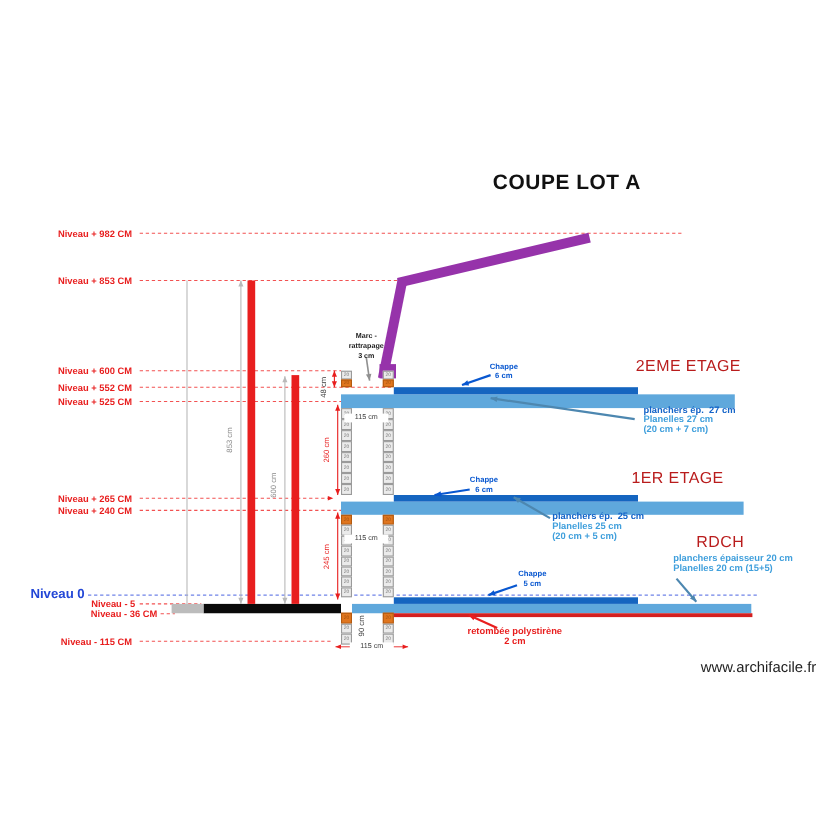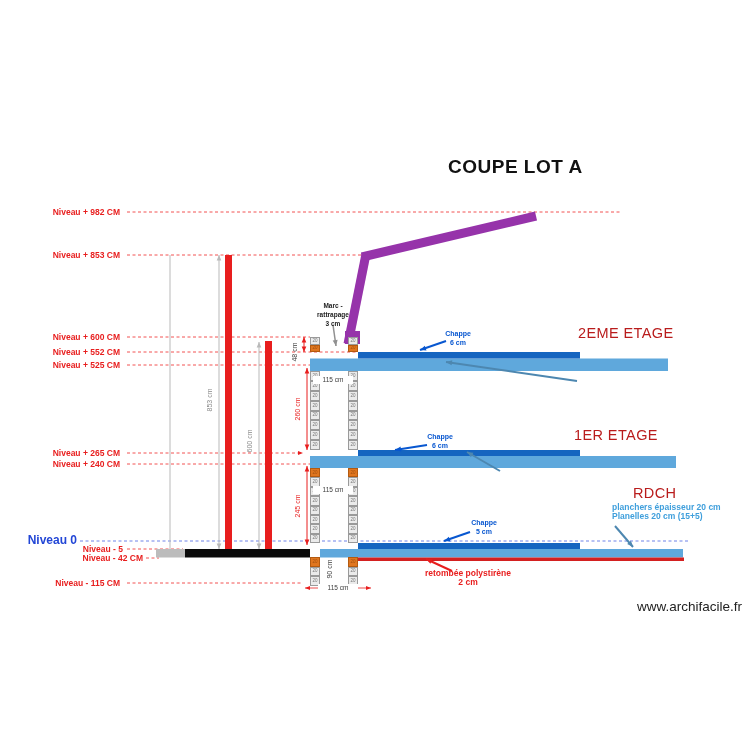--- a/index.html
+++ b/index.html
@@ -95,21 +95,21 @@
   <div id="watermark" style="left:637px;top:599px;">www.archifacile.fr</div>
 <div class="lvl" style="left: -10px; top: 207px; width: 130px; color: rgb(232, 30, 30);">Niveau + 982 CM</div>
     <div class="lvl" style="left: -10px; top: 250px; width: 130px; color: rgb(232, 30, 30);">Niveau + 853 CM</div>
     <div class="lvl" style="left: -10px; top: 332px; width: 130px; color: rgb(232, 30, 30);">Niveau + 600 CM</div>
     <div class="lvl" style="left: -10px; top: 347px; width: 130px; color: rgb(232, 30, 30);">Niveau + 552 CM</div>
     <div class="lvl" style="left: -10px; top: 360px; width: 130px; color: rgb(232, 30, 30);">Niveau + 525 CM</div>
     <div class="lvl" style="left: -10px; top: 448px; width: 130px; color: rgb(232, 30, 30);">Niveau + 265 CM</div>
     <div class="lvl" style="left: -10px; top: 459px; width: 130px; color: rgb(232, 30, 30);">Niveau + 240 CM</div>
     <div class="lvl lvl0" style="left: -53px; top: 534px; width: 130px; color: rgb(34, 70, 214);">Niveau 0</div>
     <div class="lvl" style="left: -7px; top: 544px; width: 130px; color: rgb(232, 30, 30);">Niveau - 5</div>
-    <div class="lvl" style="left: 13px; top: 553px; width: 130px; color: rgb(232, 30, 30);">Niveau - 42 CM</div>
+    <div class="lvl" style="left: 13px; top: 553px; width: 130px; color: rgb(232, 30, 30);">Niveau - 36 CM</div>
     <div class="lvl" style="left: -10px; top: 578px; width: 130px; color: rgb(232, 30, 30);">Niveau - 115 CM</div>
     <div class="block" style="left: 310px; top: 337px; width: 10px; height: 7.5px; background: rgb(235, 235, 235); border: 0.5px solid rgb(154, 154, 154); color: rgb(119, 119, 119);">20</div>
     <div class="block" style="left: 310px; top: 344.5px; width: 10px; height: 7.5px; background: rgb(224, 118, 31); border: 0.5px solid rgb(179, 90, 16); color: rgb(160, 80, 16);">20</div>
     <div class="block" style="left: 310px; top: 371px; width: 10px; height: 9.875px; background: rgb(235, 235, 235); border: 0.5px solid rgb(154, 154, 154); color: rgb(119, 119, 119);">20</div>
     <div class="block" style="left: 310px; top: 380.875px; width: 10px; height: 9.875px; background: rgb(235, 235, 235); border: 0.5px solid rgb(154, 154, 154); color: rgb(119, 119, 119);">20</div>
     <div class="block" style="left: 310px; top: 390.75px; width: 10px; height: 9.875px; background: rgb(235, 235, 235); border: 0.5px solid rgb(154, 154, 154); color: rgb(119, 119, 119);">20</div>
     <div class="block" style="left: 310px; top: 400.625px; width: 10px; height: 9.875px; background: rgb(235, 235, 235); border: 0.5px solid rgb(154, 154, 154); color: rgb(119, 119, 119);">20</div>
     <div class="block" style="left: 310px; top: 410.5px; width: 10px; height: 9.875px; background: rgb(235, 235, 235); border: 0.5px solid rgb(154, 154, 154); color: rgb(119, 119, 119);">20</div>
     <div class="block" style="left: 310px; top: 420.375px; width: 10px; height: 9.875px; background: rgb(235, 235, 235); border: 0.5px solid rgb(154, 154, 154); color: rgb(119, 119, 119);">20</div>
     <div class="block" style="left: 310px; top: 430.25px; width: 10px; height: 9.875px; background: rgb(235, 235, 235); border: 0.5px solid rgb(154, 154, 154); color: rgb(119, 119, 119);">20</div>
@@ -154,16 +154,18 @@
     <div class="rot" style="left: 330px; top: 569px; color: rgb(60, 60, 60);">90 cm</div>
     <div class="t" style="left: 313px; top: 376px; width: 40px; text-align: center; font-size: 6.5px; line-height: 8px; color: rgb(60, 60, 60); background: rgb(255, 255, 255);">115 cm</div>
     <div class="t" style="left: 313px; top: 486px; width: 40px; text-align: center; font-size: 6.5px; line-height: 8px; color: rgb(60, 60, 60); background: rgb(255, 255, 255);">115 cm</div>
     <div class="t" style="left: 318px; top: 584px; width: 40px; text-align: center; font-size: 6.5px; line-height: 8px; color: rgb(60, 60, 60); background: rgb(255, 255, 255);">115 cm</div>
     <div class="floorname" style="left: 578px; top: 325px;">2EME ETAGE</div>
     <div class="floorname" style="left: 574px; top: 427px;">1ER ETAGE</div>
     <div class="floorname" style="left: 633px; top: 485px; text-align: center;">RDCH</div>
     <div class="anno ctr" style="left: 423px; top: 329px; width: 70px; color: rgb(8, 87, 208); font-size: 7px;"><div>Chappe</div><div>6 cm</div></div>
     <div class="anno ctr" style="left: 405px; top: 432px; width: 70px; color: rgb(8, 87, 208); font-size: 7px;"><div>Chappe</div><div>6 cm</div></div>
     <div class="anno ctr" style="left: 449px; top: 518px; width: 70px; color: rgb(8, 87, 208); font-size: 7px;"><div>Chappe</div><div>5 cm</div></div>
+    <div class="anno" style="left: 585px; top: 368px; font-size: 8.5px;"><div style="color: rgb(20, 100, 200);">planchers ép.  27 cm</div><div style="color: rgb(63, 159, 220);">Planelles 27 cm</div><div style="color: rgb(63, 159, 220);">(20 cm + 7 cm)</div></div>
+    <div class="anno" style="left: 502px; top: 465px; font-size: 8.5px;"><div style="color: rgb(20, 100, 200);">planchers ép.  25 cm</div><div style="color: rgb(63, 159, 220);">Planelles 25 cm</div><div style="color: rgb(63, 159, 220);">(20 cm + 5 cm)</div></div>
     <div class="anno" style="left: 612px; top: 503px; font-size: 8.5px;"><div style="color: rgb(63, 159, 220);">planchers épaisseur 20 cm</div><div style="color: rgb(63, 159, 220);">Planelles 20 cm (15+5)</div></div>
     <div class="anno ctr" style="left: 398px; top: 569px; width: 140px; color: rgb(232, 30, 30); font-size: 8.5px;"><div>retombée polystirène</div><div>2 cm</div></div>
     <div class="anno ctr" style="left: 298px; top: 301px; width: 70px; color: rgb(34, 34, 34); font-size: 6.5px; font-weight: bold; line-height: 7px;"><div>Marc -</div><div>rattrapage</div><div>3 cm</div></div>
   </div>
 
 </body></html>

